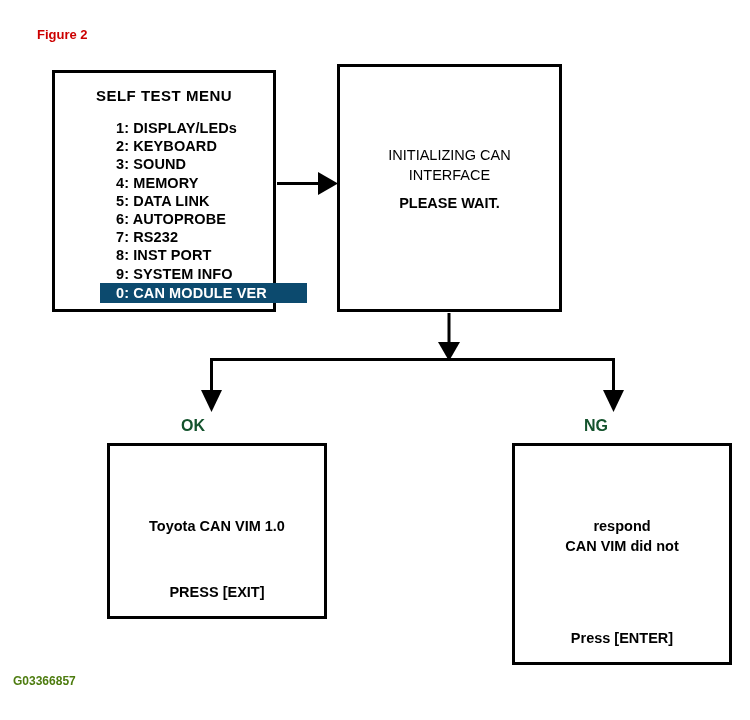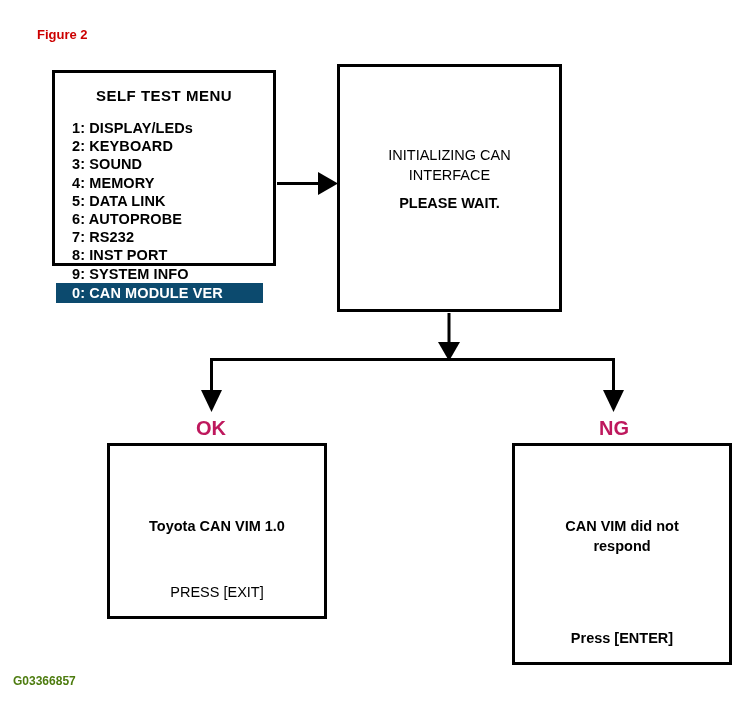--- a/index.html
+++ b/index.html
@@ -43,37 +43,38 @@
     box-sizing: border-box;
     border: 3px solid #000000;
     background: #ffffff;
   }
 
   
   #menu-box {
     left: 52px;
     top: 70px;
     width: 224px;
-    height: 196px;
+    height: 242px;
   }
   #menu-title {
     position: absolute;
     top: 14px;
     left: 0;
     width: 100%;
     text-align: center;
     font-size: 15px;
     font-weight: bold;
     letter-spacing: 0.5px;
   }
   #menu-list {
     position: absolute;
     top: 46px;
     left: 0;
     width: 100%;
+    padding-left: 44px;
   }
   .menu-row {
     height: 18.2px;
     line-height: 18.2px;
     font-size: 14.5px;
     font-weight: bold;
     padding-left: 17px;
     white-space: nowrap;
     letter-spacing: 0.1px;
   }
@@ -133,21 +134,21 @@
     font-weight: bold;
     line-height: 20px;
   }
   #ok-prompt {
     position: absolute;
     bottom: 16px;
     left: 0;
     width: 100%;
     text-align: center;
     font-size: 14.5px;
-    font-weight: normal;
+    font-weight: bold;
   }
 
   
   #ng-box {
     left: 512px;
     top: 443px;
     width: 220px;
     height: 222px;
   }
   #ng-message {
@@ -166,24 +167,24 @@
     left: 0;
     width: 100%;
     text-align: center;
     font-size: 14.5px;
     font-weight: bold;
   }
 
   
   .branch-label {
     position: absolute;
-    font-size: 20px;
-    font-weight: bold;
-    color: #be185d;
-    text-align: center;
+    font-size: 16px;
+    font-weight: bold;
+    color: #14532d;
+    text-align: left;
     width: 60px;
   }
   #label-ok { left: 181px; top: 417px; }
   #label-ng { left: 584px; top: 417px; }
 
   
   #connectors {
     position: absolute;
     left: 0;
     top: 0;
@@ -271,19 +272,19 @@
 <div class="branch-label" id="label-ok">OK</div>
 <div class="branch-label" id="label-ng">NG</div>
 
 <div class="screen-box" id="ok-box">
   <div id="ok-message">Toyota CAN VIM 1.0</div>
   <div id="ok-prompt">PRESS [EXIT]</div>
 </div>
 
 <div class="screen-box" id="ng-box">
   <div id="ng-message">
+    <div>respond</div>
     <div>CAN VIM did not</div>
-    <div>respond</div>
   </div>
   <div id="ng-prompt">Press [ENTER]</div>
 </div>
 
 <div id="caption-code">G03366857</div>
 
 </body></html>

